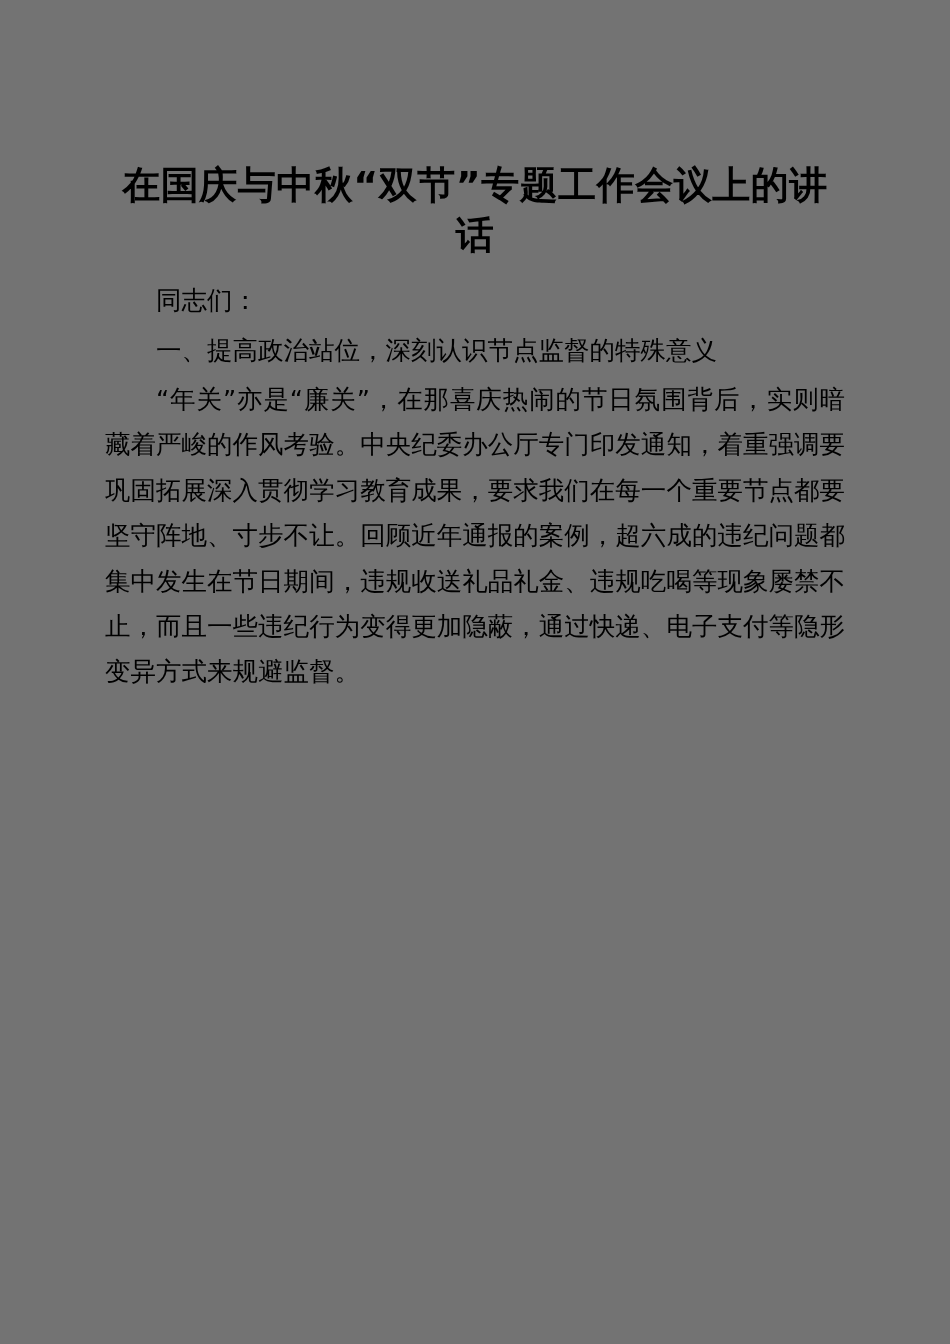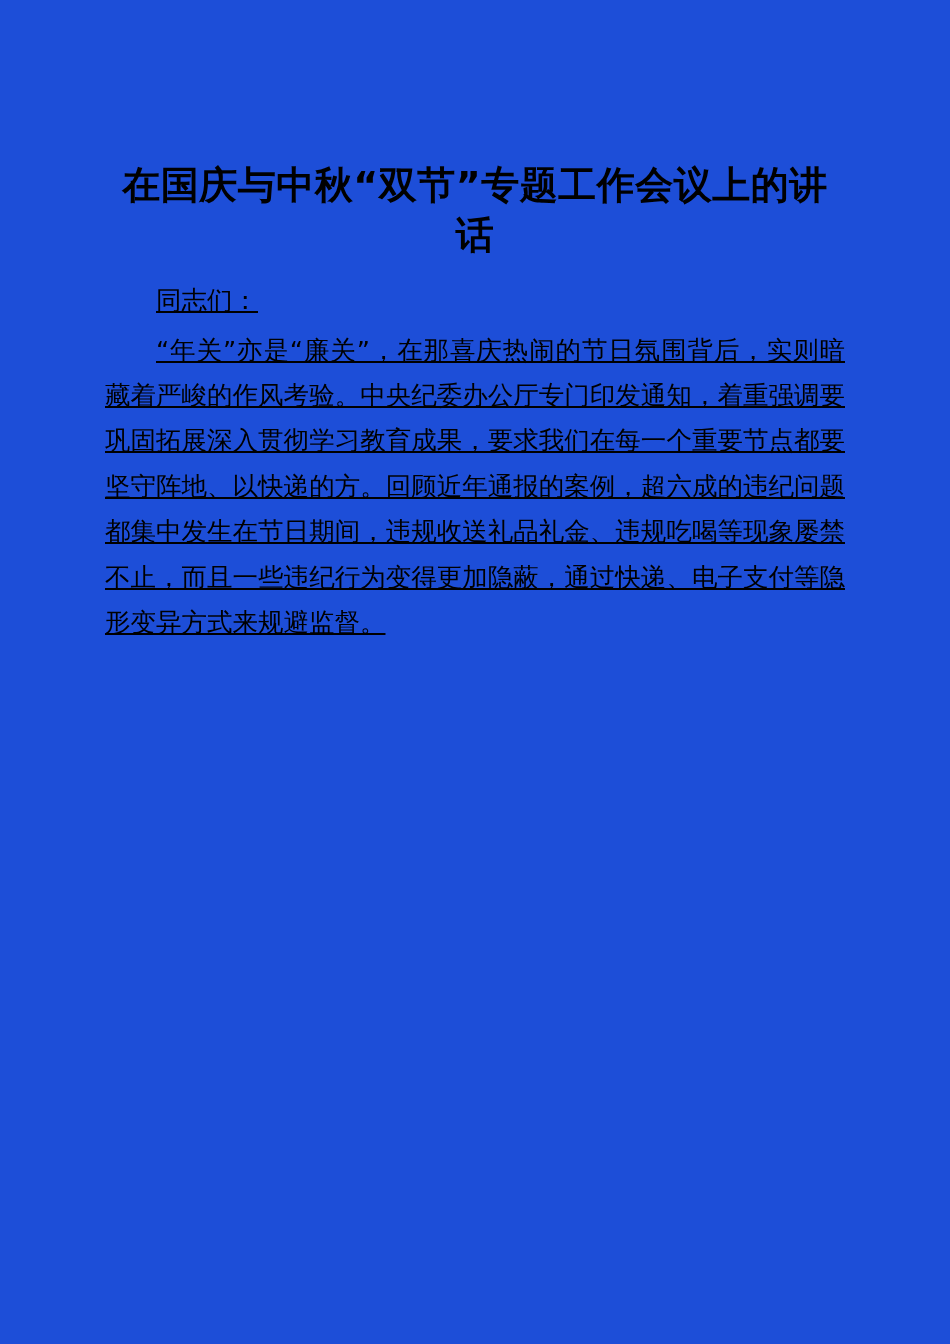--- a/index.html
+++ b/index.html
@@ -13,57 +13,57 @@
     font-family: "Liberation Sans", sans-serif;
     color: #000000;
     overflow: hidden;
   }
   .page {
     position: relative;
     width: 950px;
     height: 1344px;
     box-sizing: border-box;
     padding: 160px 105px 60px 105px;
-    background: #1d4ed8;
+    background: #737373;
   }
   .doc-title {
     font-family: "DejaVu Sans", "Liberation Sans", sans-serif;
     font-weight: bold;
     font-size: 38px;
     line-height: 1.32;
     text-align: center;
     letter-spacing: 0.5px;
     margin: 0 0 18px 0;
     color: #000000;
   }
   .para {
     font-family: "DejaVu Sans", "Liberation Sans", sans-serif;
     font-size: 25.5px;
     line-height: 1.78;
     text-align: justify;
     text-justify: inter-ideograph;
     margin: 0 0 4px 0;
     text-indent: 2em;
     color: #000000;
-    text-decoration: underline;
   }
   .para.salutation {
     text-indent: 2em;
   }
   .para.heading {
     text-indent: 2em;
   }
 </style>
 </head>
 <body>
 
 <div class="page">
 
   <h1 class="doc-title">在国庆与中秋“双节”专题工作会议上的讲话</h1>
 
   <p class="para salutation">同志们：</p>
 
 
+  <p class="para heading">一、提高政治站位，深刻认识节点监督的特殊意义</p>
 
-  <p class="para">“年关”亦是“廉关”，在那喜庆热闹的节日氛围背后，实则暗藏着严峻的作风考验。中央纪委办公厅专门印发通知，着重强调要巩固拓展深入贯彻学习教育成果，要求我们在每一个重要节点都要坚守阵地、以快递的方。回顾近年通报的案例，超六成的违纪问题都集中发生在节日期间，违规收送礼品礼金、违规吃喝等现象屡禁不止，而且一些违纪行为变得更加隐蔽，通过快递、电子支付等隐形变异方式来规避监督。</p>
+  <p class="para">“年关”亦是“廉关”，在那喜庆热闹的节日氛围背后，实则暗藏着严峻的作风考验。中央纪委办公厅专门印发通知，着重强调要巩固拓展深入贯彻学习教育成果，要求我们在每一个重要节点都要坚守阵地、寸步不让。回顾近年通报的案例，超六成的违纪问题都集中发生在节日期间，违规收送礼品礼金、违规吃喝等现象屡禁不止，而且一些违纪行为变得更加隐蔽，通过快递、电子支付等隐形变异方式来规避监督。</p>
 
 
 </div>
 
 </body></html>

